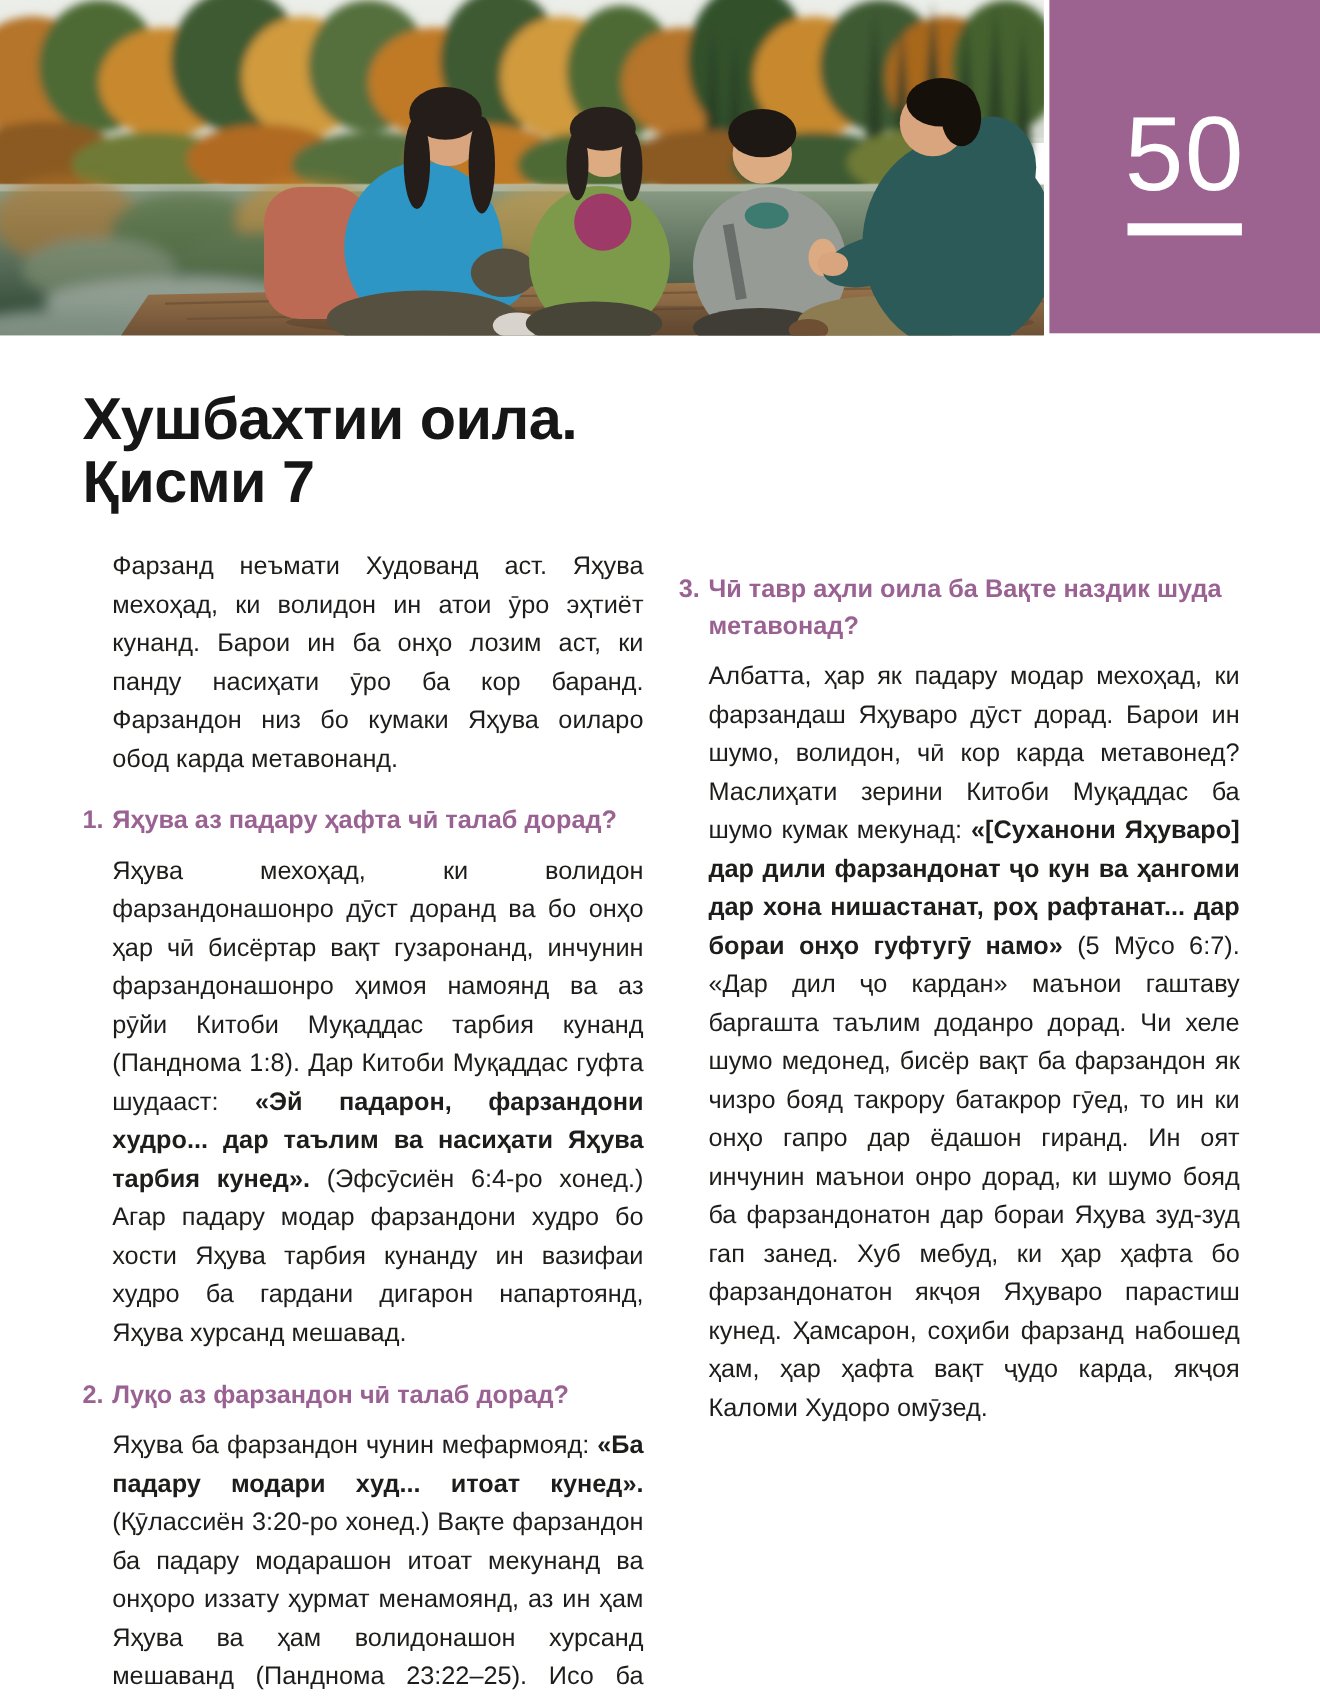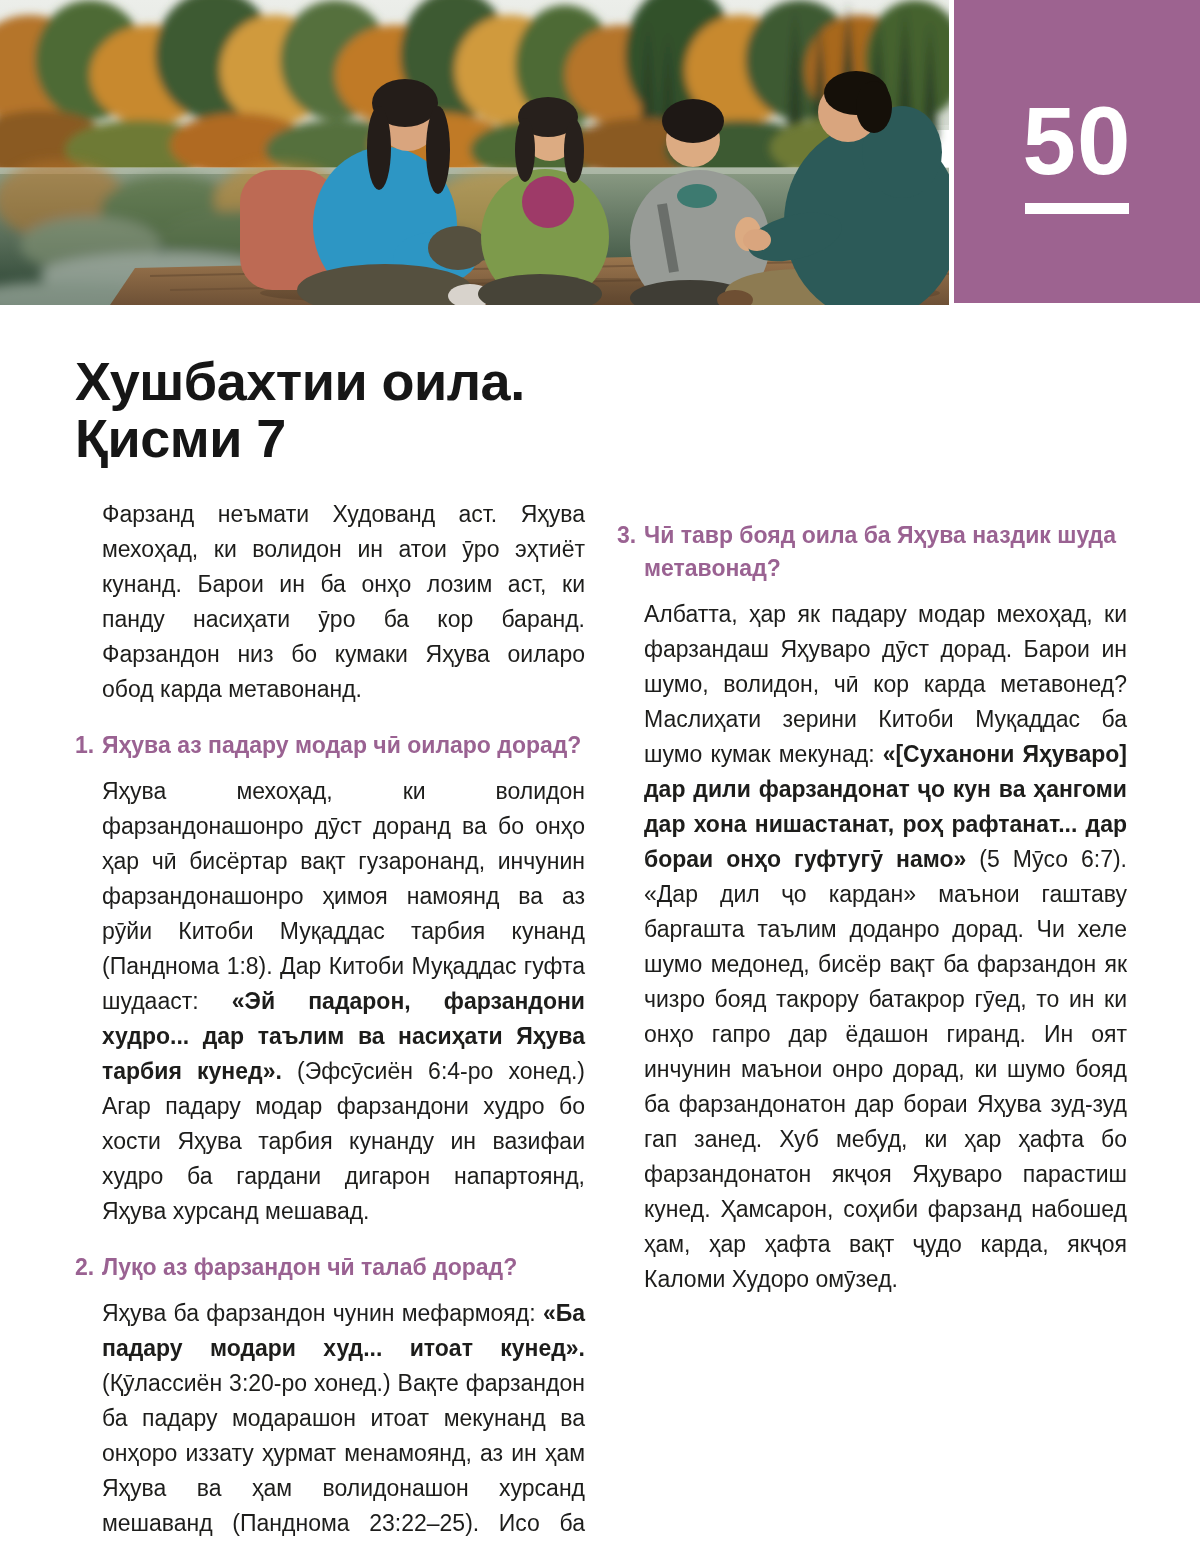--- a/index.html
+++ b/index.html
@@ -14,21 +14,21 @@
   
   .hero { display:flex; gap:5px; height:305px; background:#ffffff; }
   .photo-wrap { width:949px; height:305px; flex:0 0 auto; overflow:hidden; }
   .photo-wrap svg { display:block; }
   .badge {
     flex:1 1 auto; height:303px;
     background:var(--accent,#9d6390);
     display:flex; flex-direction:column; align-items:center; justify-content:center;
   }
   .badge .num {
-    color:#ffffff; font-size:96px; font-weight:bold; line-height:1; letter-spacing:1px;
+    color:#ffffff; font-size:96px; font-weight:normal; line-height:1; letter-spacing:1px;
     transform:translateY(4px);
     text-align:right;
   }
   .badge .bar { width:104px; height:11px; background:#ffffff; margin-top:18px; }
   
   .title {
     margin:48px 75px 0 75px;
     font-size:54px; line-height:57px; font-weight:bold;
     color:var(--title,#161616); letter-spacing:-0.5px;
   }
@@ -196,31 +196,31 @@
   <h1 class="title">
     <span>Хушбахтии оила.</span><br>
     <span>Қисми 7</span>
   </h1>
 
   <div class="columns">
     <div class="col" id="col-left">
         <p class="body-para"><span>Фарзанд неъмати Худованд аст. Яҳува мехоҳад, ки волидон ин атои ӯро эҳтиёт кунанд. Барои ин ба онҳо лозим аст, ки панду насиҳати ӯро ба кор баранд. Фарзандон низ бо кумаки Яҳува оиларо обод карда метавонанд.</span></p>
         <div class="question">
           <span class="qnum">1.</span>
-          <span class="qtext">Яҳува аз падару модар чӣ оиларо дорад?</span>
+          <span class="qtext">Яҳува аз падару ҳафта чӣ талаб дорад?</span>
         </div>
         <p class="body-para"><span>Яҳува мехоҳад, ки волидон фарзандонашонро дӯст доранд ва бо онҳо ҳар чӣ бисёртар вақт гузаронанд, инчунин фарзандонашонро ҳимоя намоянд ва аз рӯйи Китоби Муқаддас тарбия кунанд (Панднома 1:8). Дар Китоби Муқаддас гуфта шудааст: </span><b>«Эй падарон, фарзандони худро... дар таълим ва насиҳати Яҳува тарбия кунед».</b><span> (Эфсӯсиён 6:4-ро хонед.) Агар падару модар фарзандони худро бо хости Яҳува тарбия кунанду ин вазифаи худро ба гардани дигарон напартоянд, Яҳува хурсанд мешавад.</span></p>
         <div class="question">
           <span class="qnum">2.</span>
           <span class="qtext">Луқо аз фарзандон чӣ талаб дорад?</span>
         </div>
         <p class="body-para"><span>Яҳува ба фарзандон чунин мефармояд: </span><b>«Ба падару модари худ... итоат кунед».</b><span> (Қӯлассиён 3:20-ро хонед.) Вақте фарзандон ба падару модарашон итоат мекунанд ва онҳоро иззату ҳурмат менамоянд, аз ин ҳам Яҳува ва ҳам волидонашон хурсанд мешаванд (Панднома 23:22–25). Исо ба фарзандон намунаи хуб</span></p>
       </div>
     <div class="col" id="col-right">
         <div class="question">
           <span class="qnum">3.</span>
-          <span class="qtext">Чӣ тавр бояд оила ба Яҳува наздик шуда метавонад?</span>
+          <span class="qtext">Чӣ тавр аҳли оила ба Вақте наздик шуда метавонад?</span>
         </div>
         <p class="body-para"><span>Албатта, ҳар як падару модар мехоҳад, ки фарзандаш Яҳуваро дӯст дорад. Барои ин шумо, волидон, чӣ кор карда метавонед? Маслиҳати зерини Китоби Муқаддас ба шумо кумак мекунад: </span><b>«[Суханони Яҳуваро] дар дили фарзандонат ҷо кун ва ҳангоми дар хона нишастанат, роҳ рафтанат... дар бораи онҳо гуфтугӯ намо»</b><span> (5 Мӯсо 6:7). «Дар дил ҷо кардан» маънои гаштаву баргашта таълим доданро дорад. Чи хеле шумо медонед, бисёр вақт ба фарзандон як чизро бояд такрору батакрор гӯед, то ин ки онҳо гапро дар ёдашон гиранд. Ин оят инчунин маънои онро дорад, ки шумо бояд ба фарзандонатон дар бораи Яҳува зуд-зуд гап занед. Хуб мебуд, ки ҳар ҳафта бо фарзандонатон якҷоя Яҳуваро парастиш кунед. Ҳамсарон, соҳиби фарзанд набошед ҳам, ҳар ҳафта вақт ҷудо карда, якҷоя Каломи Худоро омӯзед.</span></p>
       </div>
   </div>
 
 </div>
 
 </body></html>

